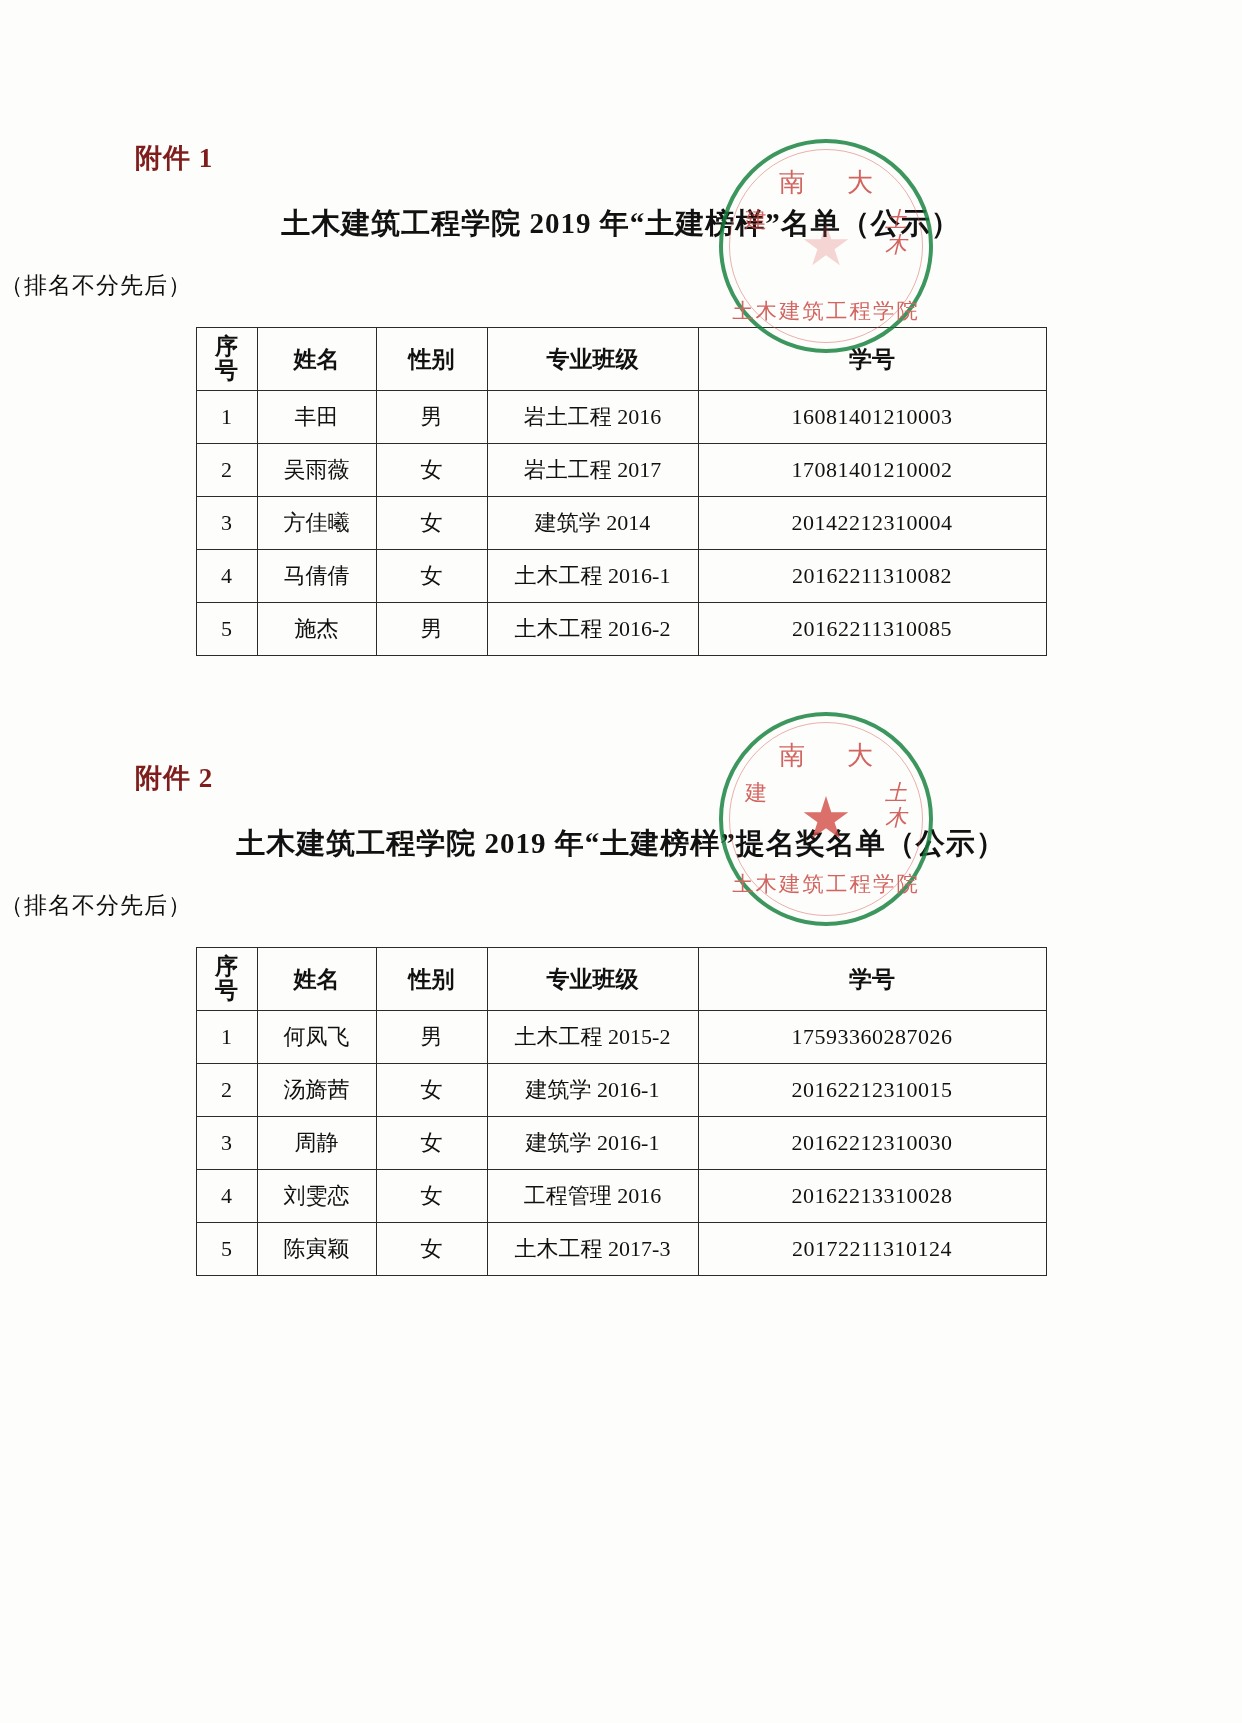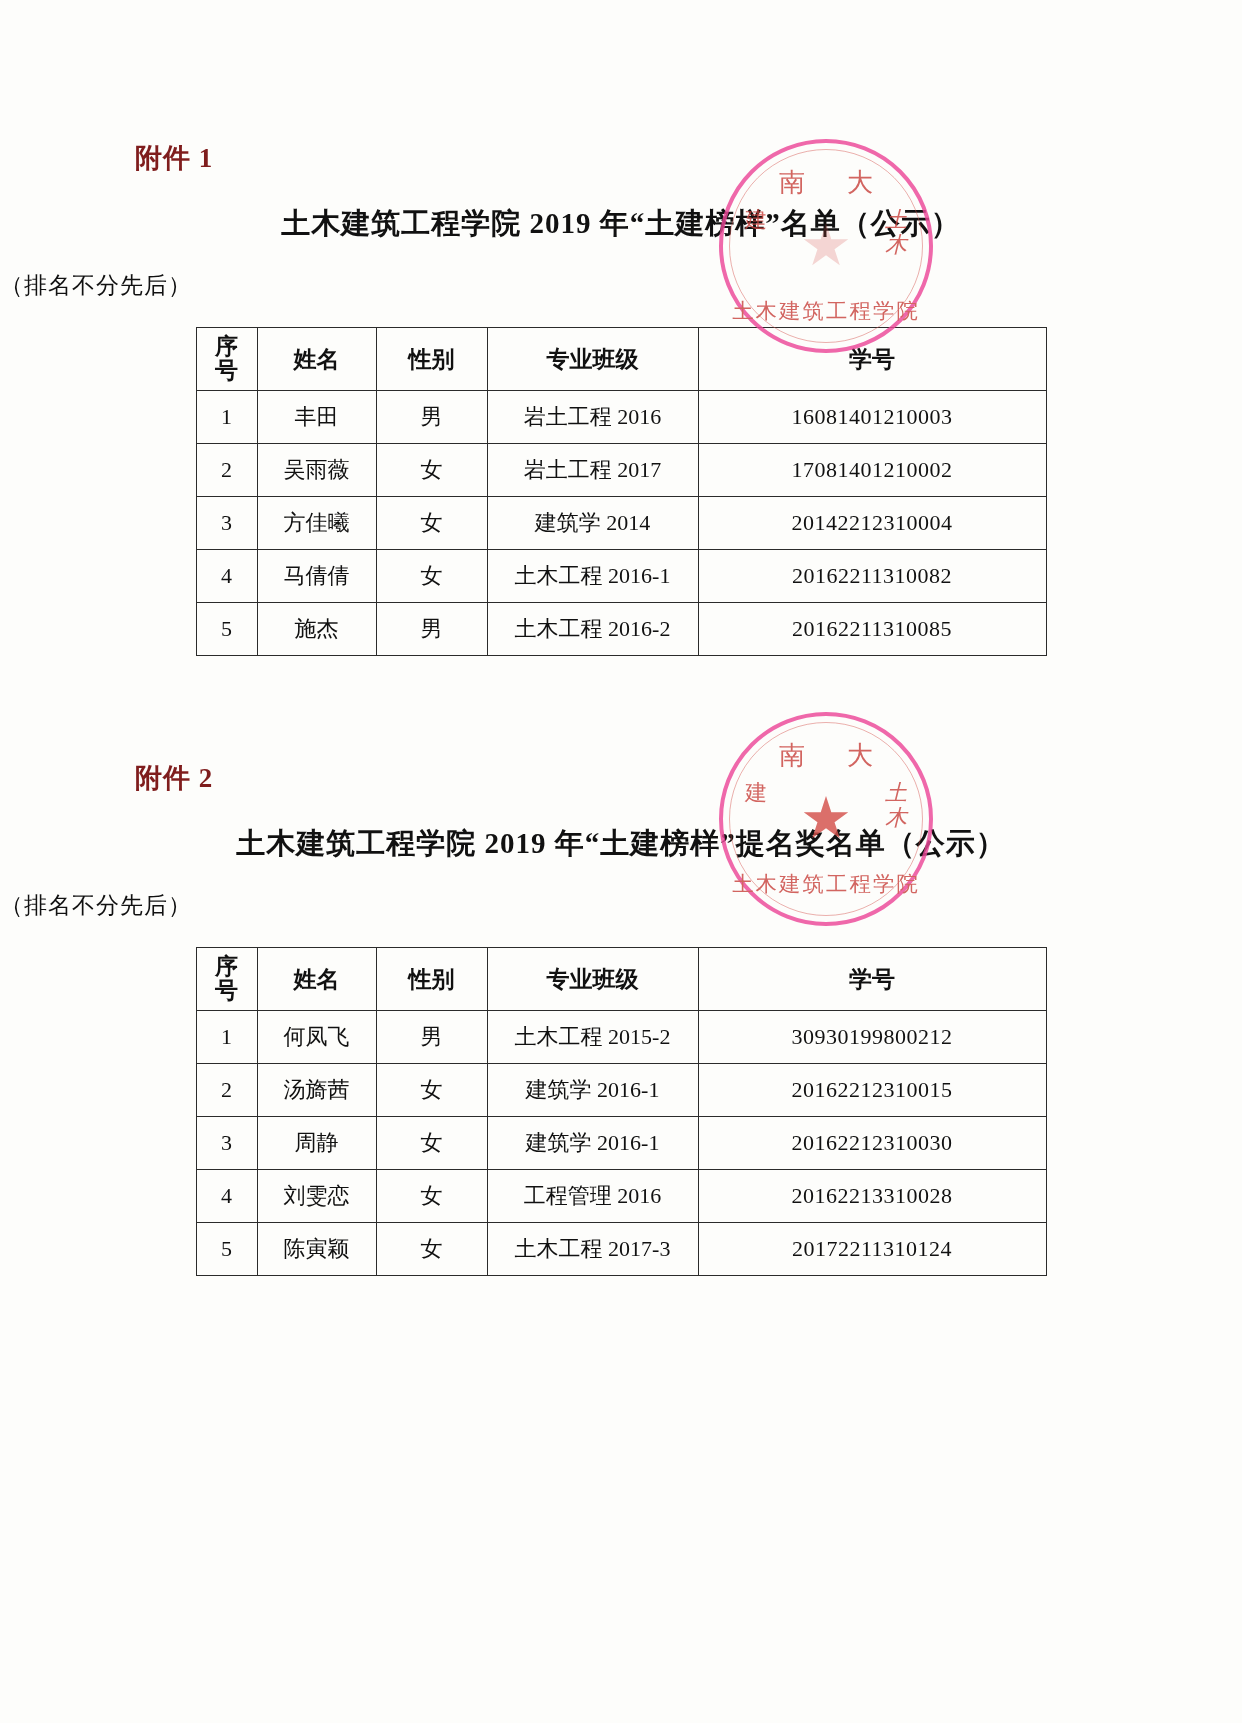--- a/index.html
+++ b/index.html
@@ -91,21 +91,21 @@
     line-height: 1.05;
   }
   .hdr-stack span { display: block; }
 
   
   .seal {
     position: absolute;
     width: 206px;
     height: 206px;
     border-radius: 50%;
-    border: 4px solid #ec4899;
+    border: 4px solid #15803d;
     opacity: 0.82;
     pointer-events: none;
   }
   #seal-1 { left: 719px; top: 139px; }
   #seal-2 { left: 719px; top: 712px; }
   .seal .ring-inner {
     position: absolute;
     inset: 6px;
     border-radius: 50%;
     border: 1px solid rgba(212,81,75,0.55);
@@ -238,21 +238,21 @@
           <th class="c-major">专业班级</th>
           <th class="c-sid">学号</th>
         </tr>
       </thead>
       <tbody>
         <tr>
           <td class="c-idx">1</td>
           <td class="c-name">何凤飞</td>
           <td class="c-sex">男</td>
           <td class="c-major">土木工程 2015-2</td>
-          <td class="c-sid">30930199800212</td>
+          <td class="c-sid">17593360287026</td>
         </tr>
         <tr>
           <td class="c-idx">2</td>
           <td class="c-name">汤旖茜</td>
           <td class="c-sex">女</td>
           <td class="c-major">建筑学 2016-1</td>
           <td class="c-sid">20162212310015</td>
         </tr>
         <tr>
           <td class="c-idx">3</td>

